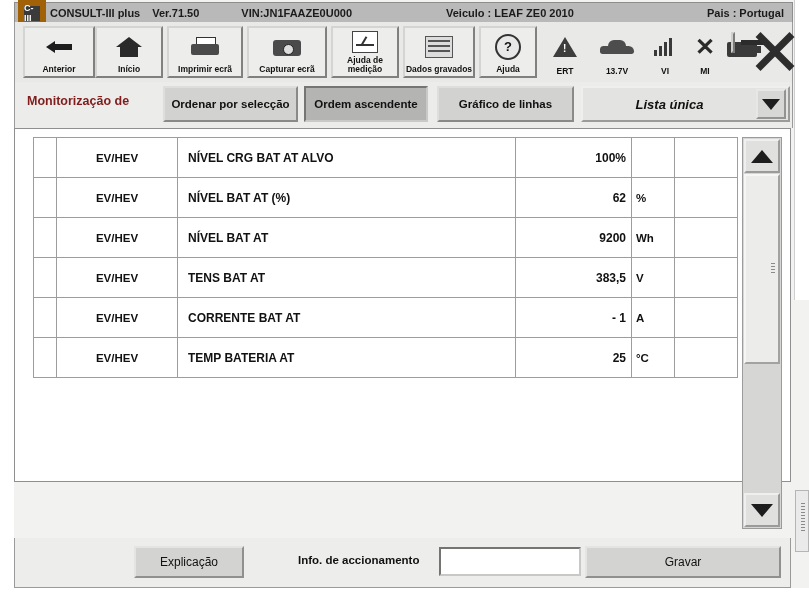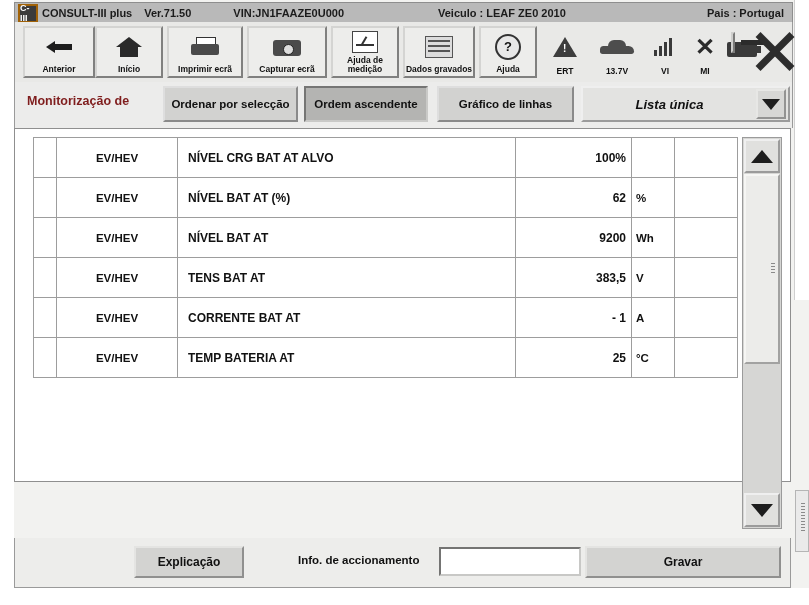--- a/index.html
+++ b/index.html
@@ -20,21 +20,21 @@
     background:#b9b9b9;
     border:1px solid #8e8e8e;
     display:flex;align-items:center;
     font-size:11px;font-weight:bold;color:#1b1b1b;
   }
   .tb-logo{
     width:16px;height:15px;margin-left:3px;margin-right:4px;
     background:#3b3b3b;color:#ffffff;
     font-size:9px;font-weight:bold;
     display:flex;align-items:center;justify-content:center;
-    border:2px solid #a16207;
+    border:6px solid #a16207;
   }
   .tb-item{white-space:nowrap;}
   .tb-app{margin-right:12px;}
   .tb-ver{margin-right:42px;}
   .tb-vin{margin-right:48px;}
   .tb-veh{margin-right:60px;margin-left:46px;}
   .tb-country{margin-left:auto;margin-right:8px;}
 
   
   .toolbar{
@@ -193,21 +193,21 @@
     background:repeating-linear-gradient(#8a8a8a 0 1px,transparent 1px 3px);}
 
   
   .bottom{
     position:absolute;left:14px;top:538px;width:777px;height:50px;
     background:#ededeb;border:1px solid #9a9a9a;border-top:none;box-sizing:border-box;
   }
   .bbtn{
     position:absolute;top:8px;height:32px;background:#d3d3d1;border:2px outset #e4e4e2;
     display:flex;align-items:center;justify-content:center;
-    font-size:12px;font-weight:bold;color:#111;box-sizing:border-box;
+    font-size:12px;font-weight:normal;color:#111;box-sizing:border-box;
   }
   .blabel{
     position:absolute;left:283px;top:16px;font-size:11.5px;font-weight:bold;color:#111;
   }
   .bfield{
     position:absolute;left:424px;top:9px;width:142px;height:29px;background:#ffffff;border:2px inset #c8c8c6;box-sizing:border-box;
   }
   
   .edge-top{position:absolute;right:0;top:0;width:14px;height:300px;background:#ffffff;border-left:1px solid #cfcfcf;}
   .edge-bot{position:absolute;right:0;top:490px;width:12px;height:60px;background:#eaeaea;border:1px solid #b5b5b5;}

